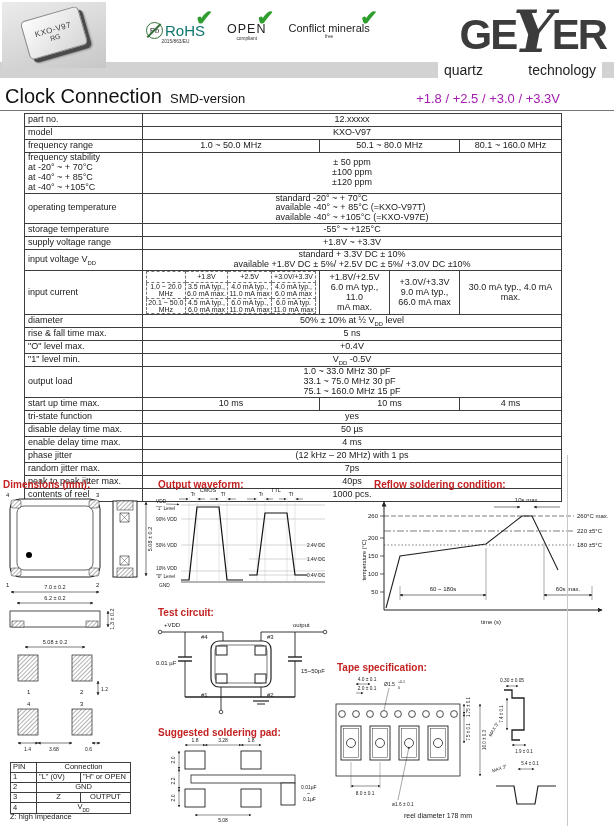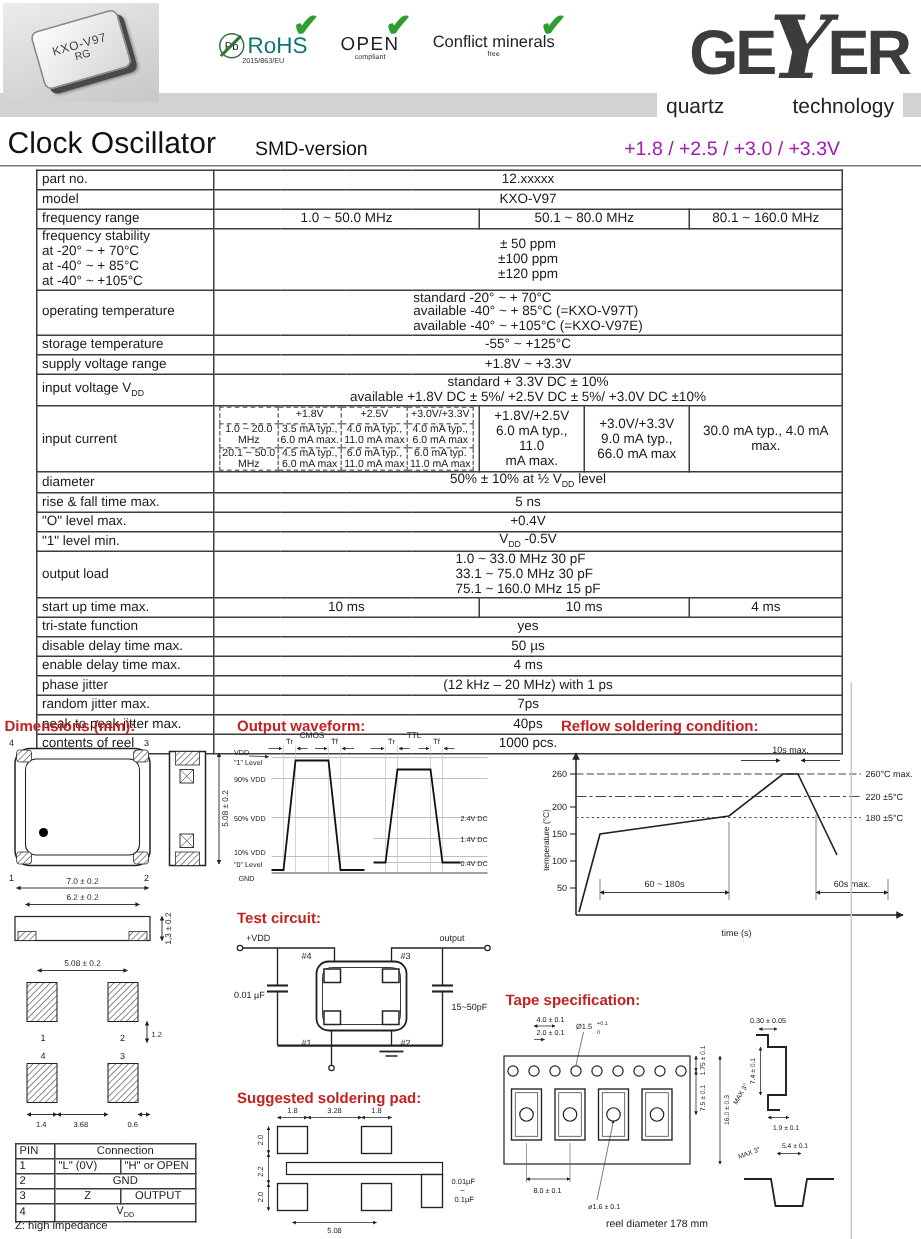--- a/index.html
+++ b/index.html
@@ -117,21 +117,21 @@
   <div class="brand">
     <span class="brand-ge">GE</span>
     <span class="brand-y">Y</span>
     <span class="brand-er">ER</span>
   </div>
   <div class="tagline">
     <span>quartz</span>
     <span>technology</span>
   </div>
 
-  <div class="title-main">Clock Oscillator</div>
+  <div class="title-main">Clock Connection</div>
   <div class="title-sub">SMD-version</div>
   <div class="title-volt">+1.8 / +2.5 / +3.0 / +3.3V</div>
   <div class="title-rule"></div>
 
   <table class="spec">
     <colgroup>
         <col style="width:118px">
         <col style="width:44px">
         <col style="width:44px">
         <col style="width:44px">

